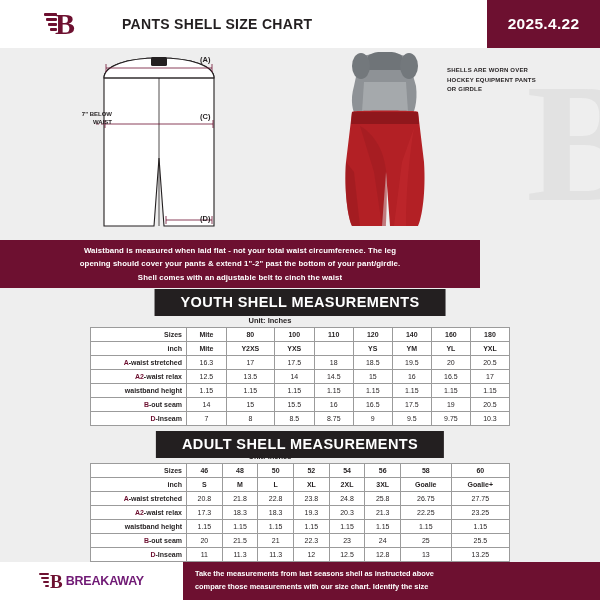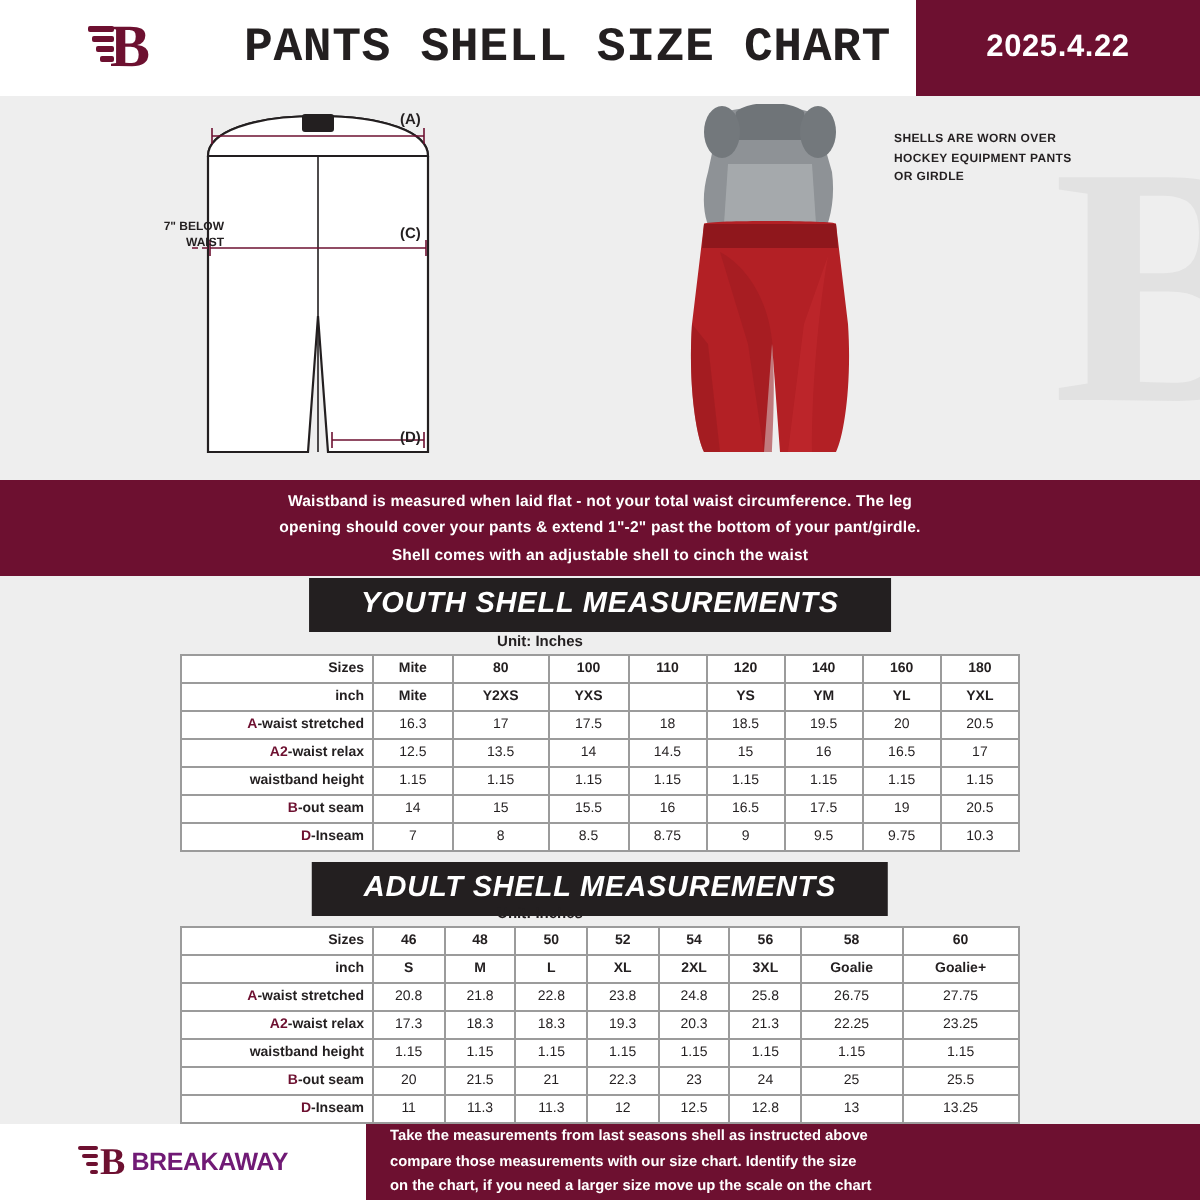--- a/index.html
+++ b/index.html
@@ -35,27 +35,26 @@
   .logo-wing {
     display: inline-block; width: 13px; height: 26px;
     position: relative; margin-right: -2px;
   }
   .logo-wing span {
     position: absolute; right: 0; height: 3px; background: #6d1030;
     border-radius: 1px;
   }
   .header-title {
     flex: 1; display: flex; align-items: center;
-    font-size: 24px; font-weight: bold; color: #231f20;
+    font-size: 14px; font-weight: bold; color: #231f20;
     letter-spacing: 0.3px;
     padding-left: 4px;
-    font-family: Liberation Mono, monospace;
   }
   .header-date {
-    width: 142px; background: #6d1030; color: #ffffff;
+    width: 113px; background: #6d1030; color: #ffffff;
     display: flex; align-items: center; justify-content: center;
     font-size: 15.5px; font-weight: bold; letter-spacing: 0.3px;
   }
   
   .diagram {
     position: absolute; top: 48px; left: 0; width: 600px; height: 192px;
     background: #eeeeee;
   }
   .watermark {
     position: absolute; right: -40px; top: 10px;
@@ -72,37 +71,36 @@
   .label-d { left: 200px; top: 166px; }
   .label-b { left: 78px; top: 62px; font-size: 6px; line-height: 1.35; text-align: right; width: 34px; }
   .photo { position: absolute; left: 330px; top: 4px; }
   .photo-note {
     position: absolute; left: 447px; top: 18px; width: 100px;
     font-size: 6px; line-height: 1.6; color: #231f20; font-weight: bold;
     letter-spacing: 0.2px;
   }
   
   .note-band {
-    position: absolute; top: 240px; left: 0; width: 600px; height: 48px;
+    position: absolute; top: 240px; left: 0; width: 480px; height: 48px;
     background: #6d1030; color: #ffffff;
     display: flex; align-items: center; justify-content: center;
     text-align: center;
   }
   .note-band p {
     margin: 0; font-size: 7.8px; line-height: 1.75; font-weight: bold;
     letter-spacing: 0.1px;
   }
   
   .section-title {
     position: absolute; left: 50%; transform: translateX(-50%);
     background: #231f20; color: #ffffff;
     font-size: 14.5px; font-weight: bold; letter-spacing: 0.4px;
     padding: 5px 26px 6px 26px;
     text-align: center;
-    font-style: italic;
   }
   .unit-line {
     position: absolute; left: 0; width: 540px; text-align: center;
     font-size: 7.5px; font-weight: bold; color: #231f20;
   }
   
   table.chart {
     position: absolute; left: 90px; width: 420px;
     border-collapse: collapse;
     background: #ffffff;
@@ -216,21 +214,21 @@
 
     <div class="photo-note">
       <span>SHELLS ARE WORN OVER HOCKEY EQUIPMENT PANTS OR GIRDLE</span>
     </div>
   </div>
 
   <div class="note-band">
     <p>
       <span>Waistband is measured when laid flat - not your total waist circumference. The leg</span><br>
       <span>opening should cover your pants &amp; extend 1"-2" past the bottom of your pant/girdle.</span><br>
-      <span>Shell comes with an adjustable shell to cinch the waist</span>
+      <span>Shell comes with an adjustable belt to cinch the waist</span>
     </p>
   </div>
 
   <div class="section-title" style="top:289px;">YOUTH SHELL MEASUREMENTS</div>
   <div class="unit-line" style="top:316px;">Unit: Inches</div>
   <table class="chart" style="top:327px;">
     <tbody id="youth-body">
         <tr class="head">
           <td class="rowlabel">Sizes</td>
           <td>Mite</td>
@@ -403,18 +401,17 @@
         <span style="top:9px;width:6px;height:2px;"></span>
         <span style="top:13px;width:4px;height:2px;"></span>
       </span>
       <span class="fb">B</span>
       <span class="fname">BREAKAWAY</span>
     </div>
     <div class="footer-note">
       <p>
         <span>Take the measurements from last seasons shell as instructed above</span><br>
         <span>compare those measurements  with our size chart. Identify the size</span><br>
-        <span>on the chart, if you need a larger size move up the scale on the chart</span>
       </p>
     </div>
   </div>
 
 </div>
 
 </body></html>

